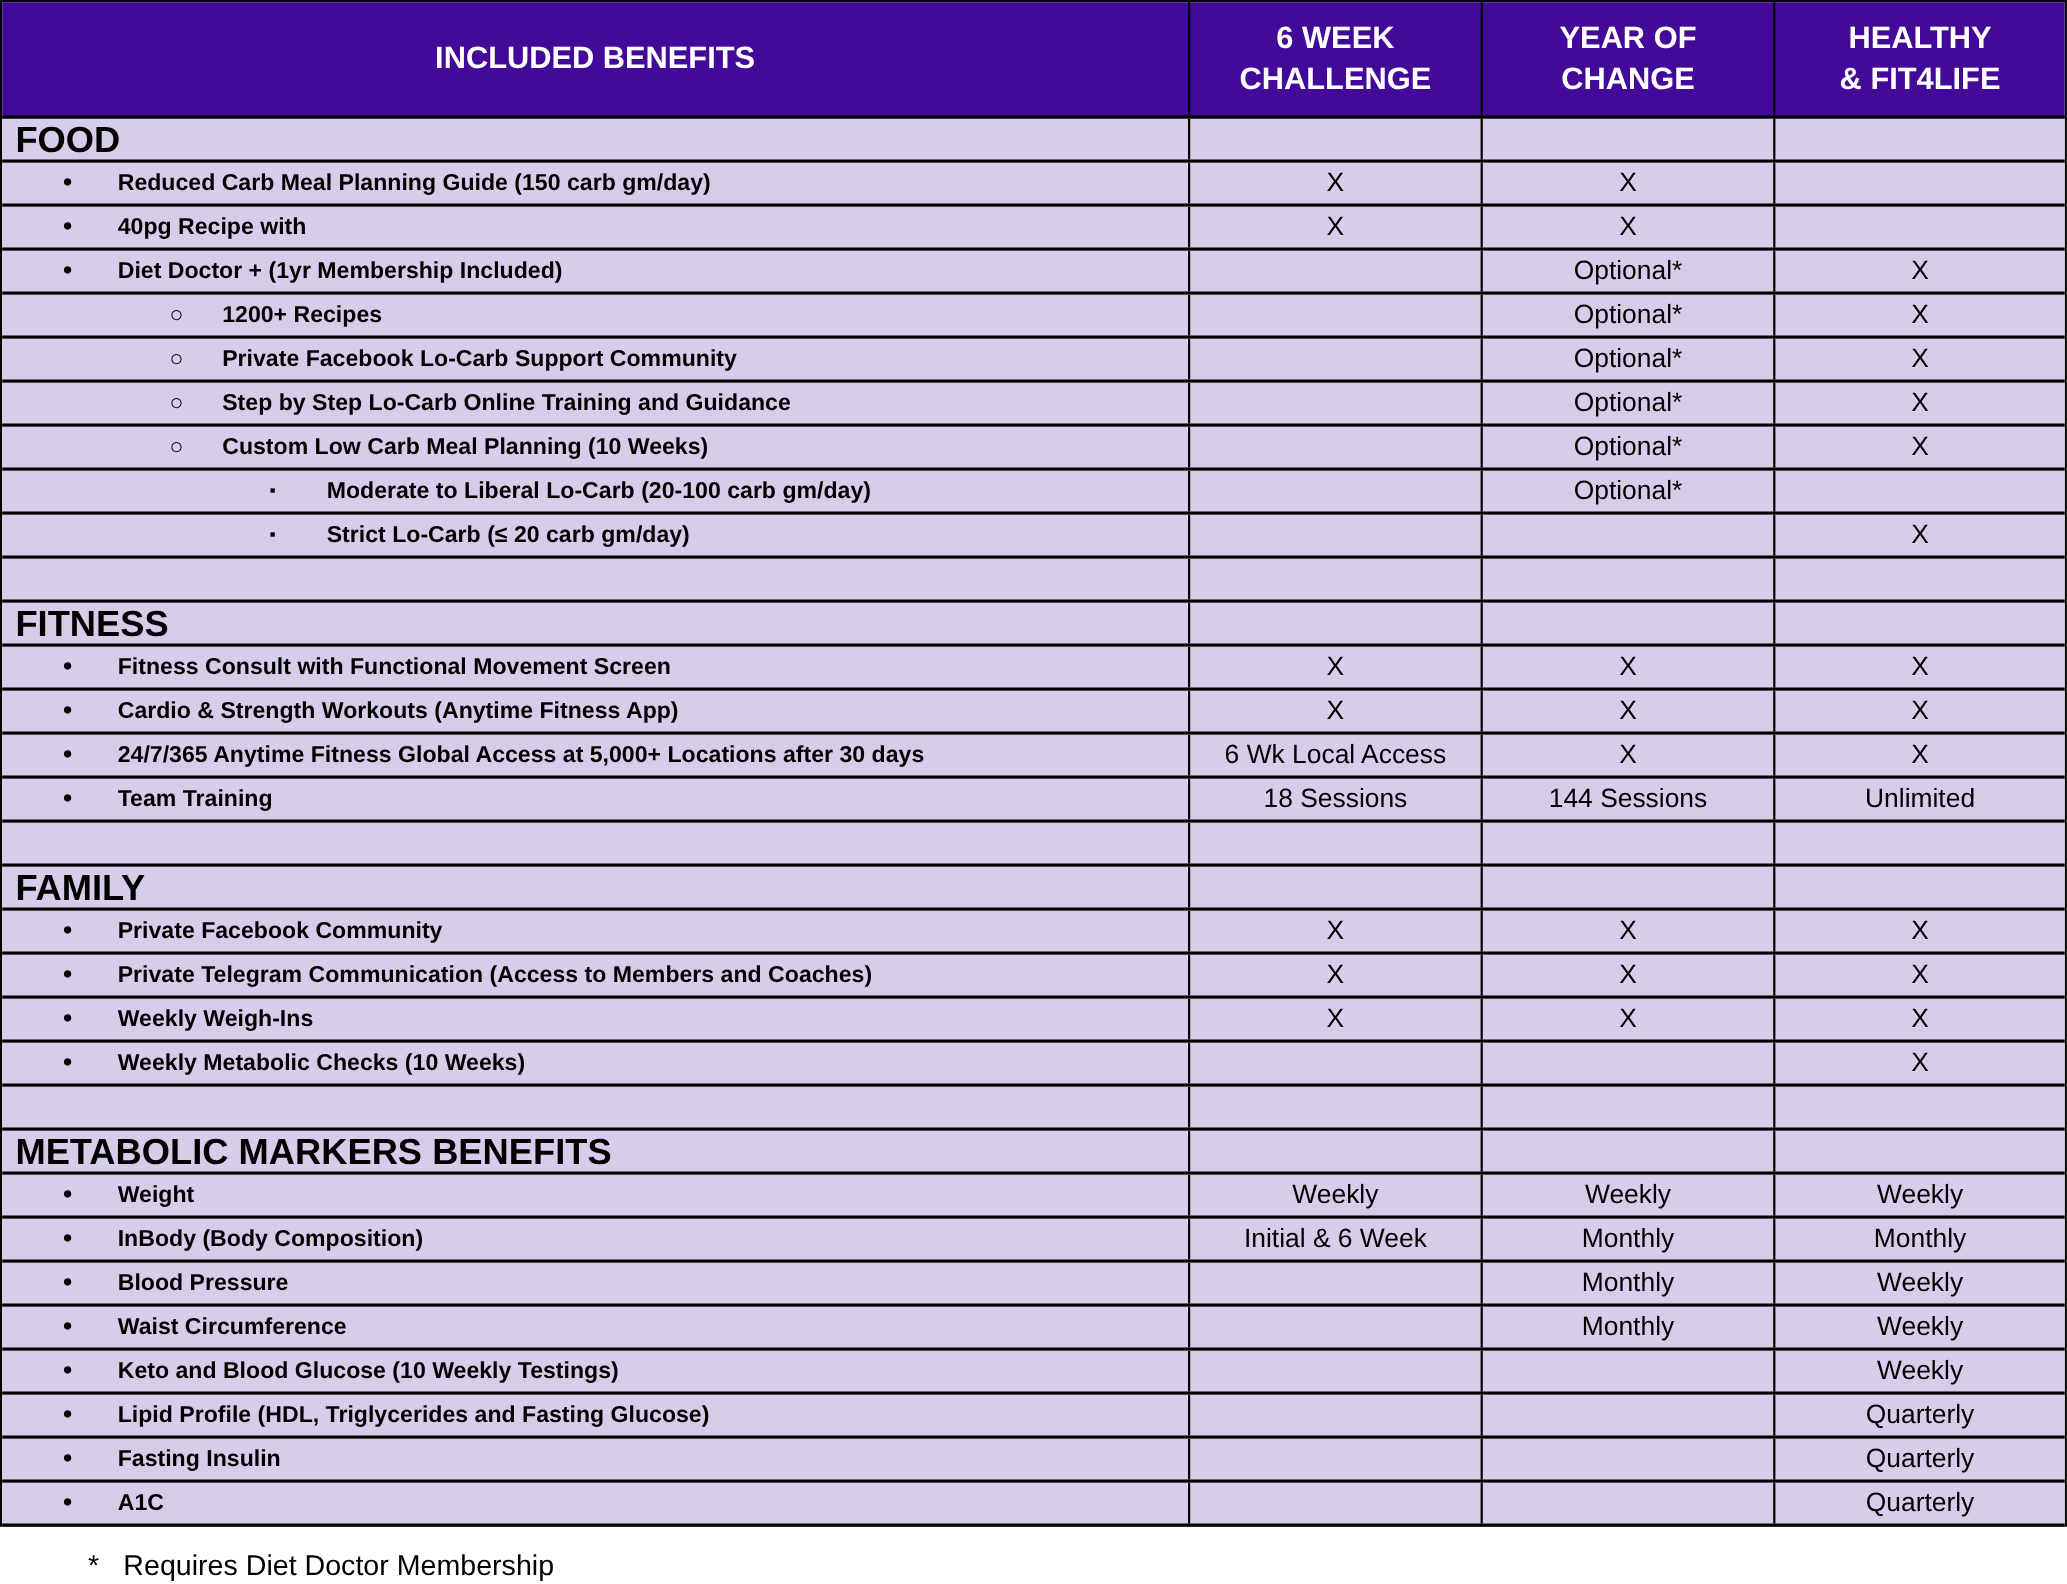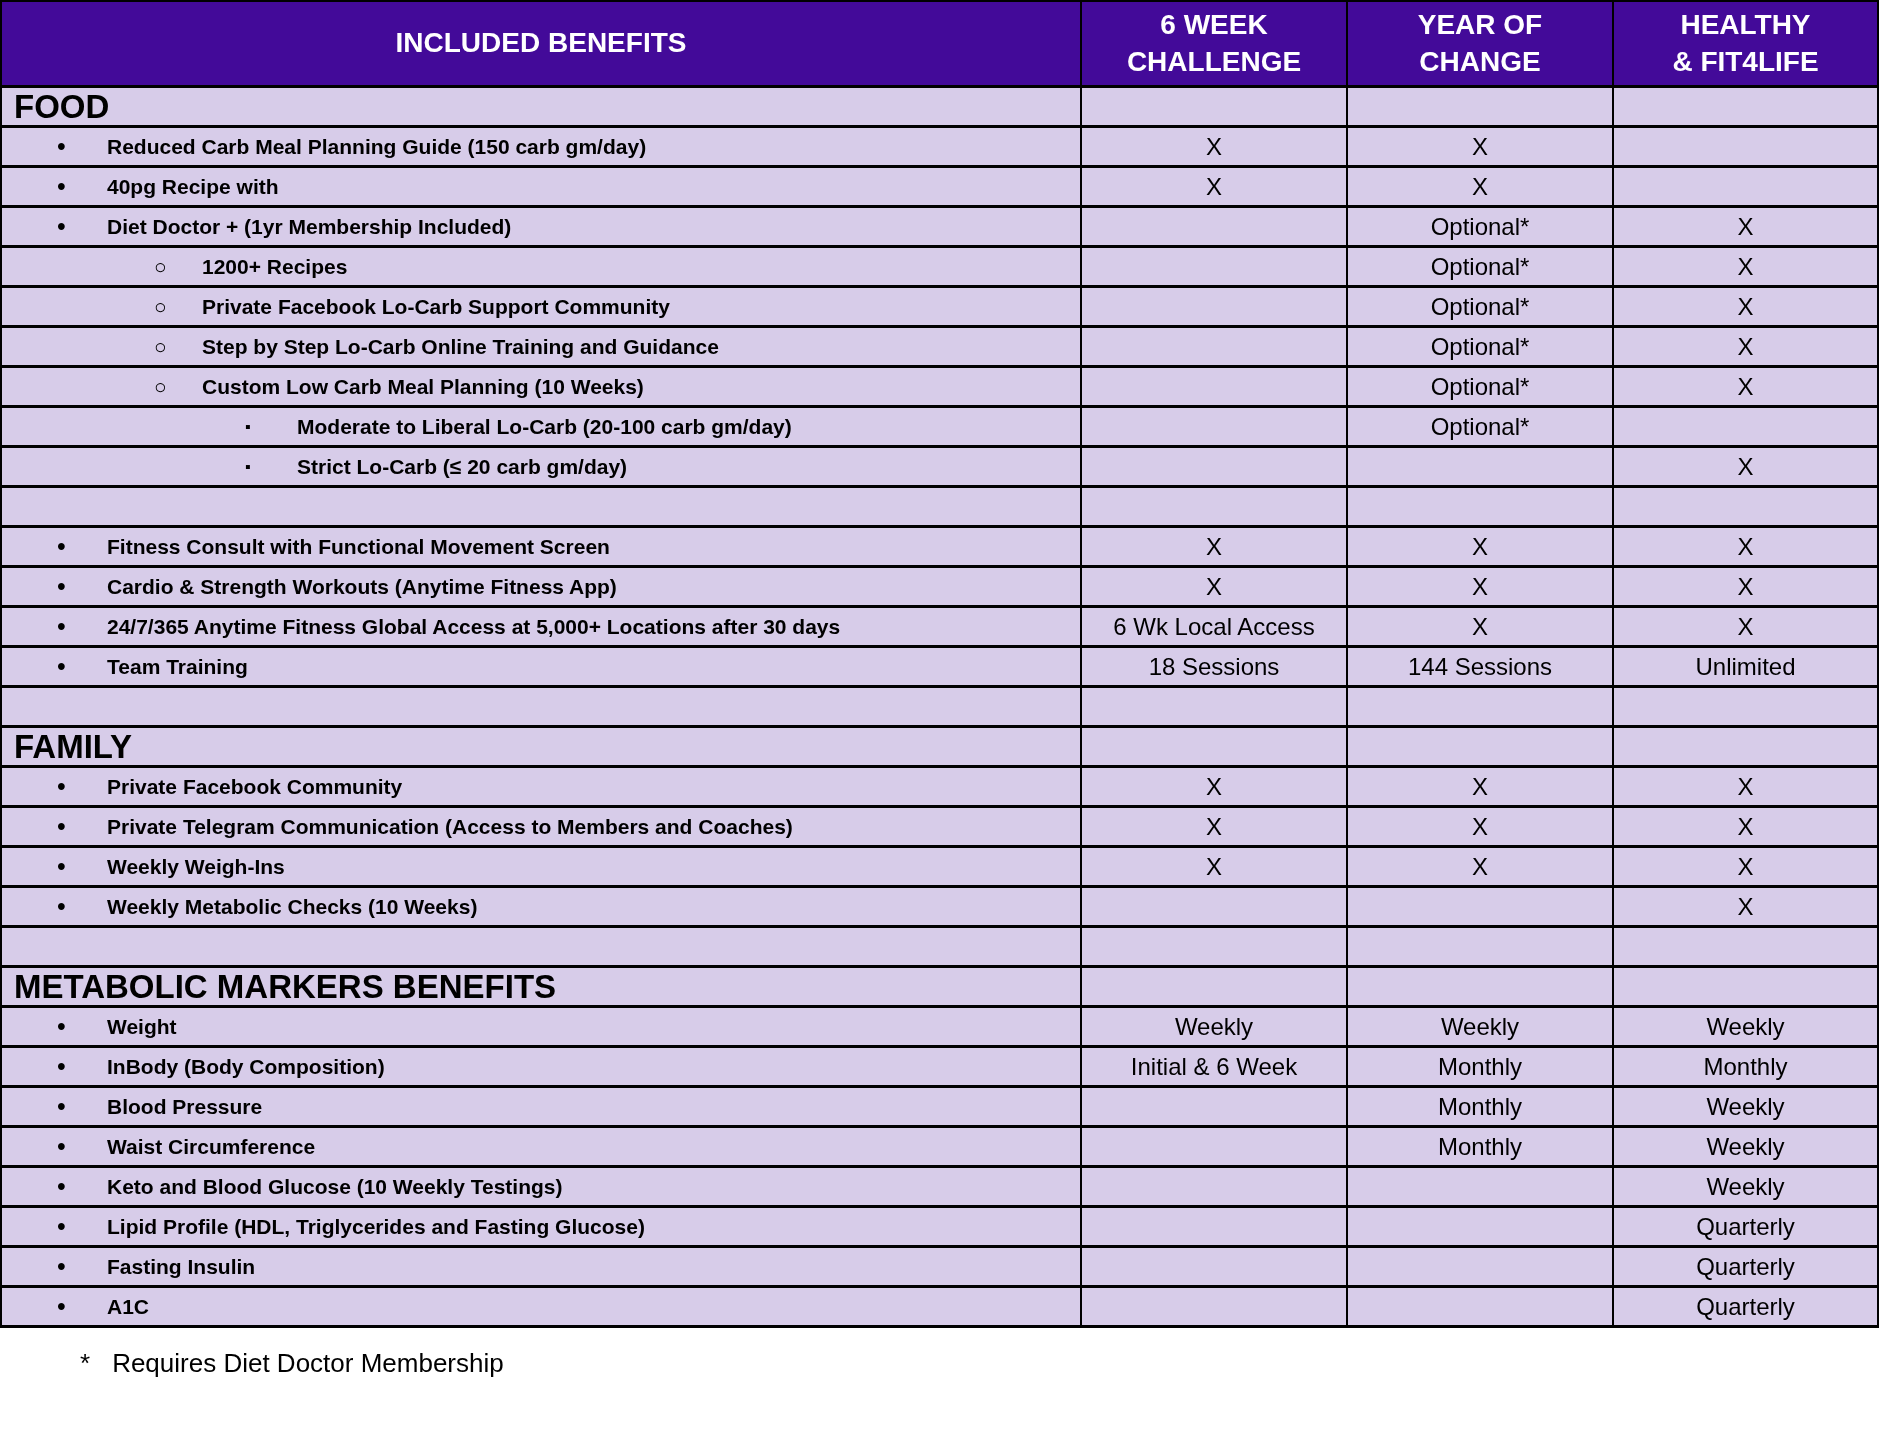--- a/index.html
+++ b/index.html
@@ -28,21 +28,21 @@
   }
   .t-row > div{
     border-right:2px solid var(--border);
     display:flex;
     align-items:center;
     overflow:hidden;
   }
   .t-row > div:last-child{border-right:none;}
 
   .header-row{
-    height:86px;
+    height:106px;
     background:var(--header-bg);
     border-bottom:3px solid var(--border);
   }
   .header-cell{
     justify-content:center;
     text-align:center;
     color:var(--header-text);
     font-weight:bold;
     font-size:28px;
     line-height:1.32;
@@ -182,20 +182,26 @@
         <div class="value-cell"></div>
         <div class="value-cell"></div>
         <div class="value-cell">X</div>
       </div>
       <div class="t-row spacer-row">
         <div class="label-cell"></div>
         <div class="value-cell"></div>
         <div class="value-cell"></div>
         <div class="value-cell"></div>
       </div>
+      <div class="t-row section-row">
+        <div class="label-cell">FITNESS</div>
+        <div class="value-cell"></div>
+        <div class="value-cell"></div>
+        <div class="value-cell"></div>
+      </div>
       <div class="t-row item-row lvl1">
         <div class="label-cell">
           <span class="bullet">•</span>
           <span class="item-label">Fitness Consult with Functional Movement Screen</span>
         </div>
         <div class="value-cell">X</div>
         <div class="value-cell">X</div>
         <div class="value-cell">X</div>
       </div>
       <div class="t-row item-row lvl1">

